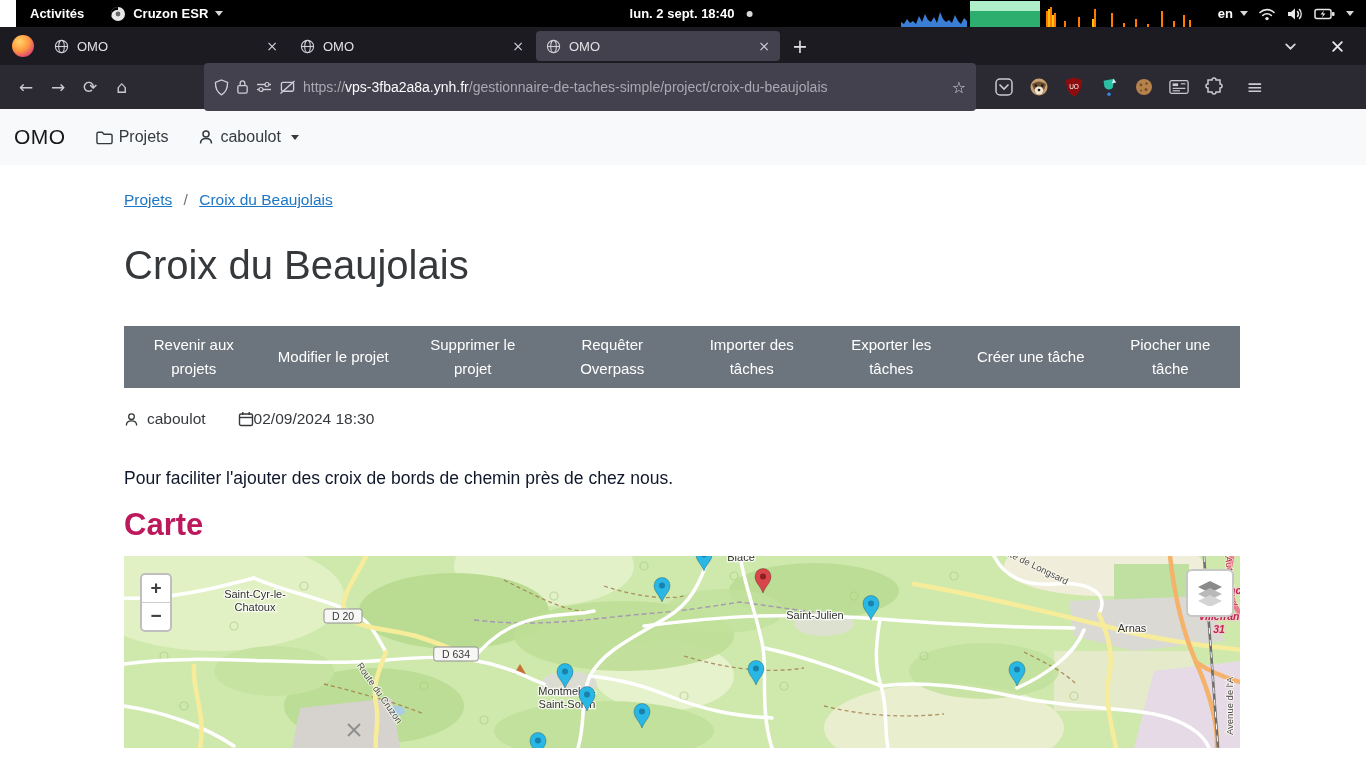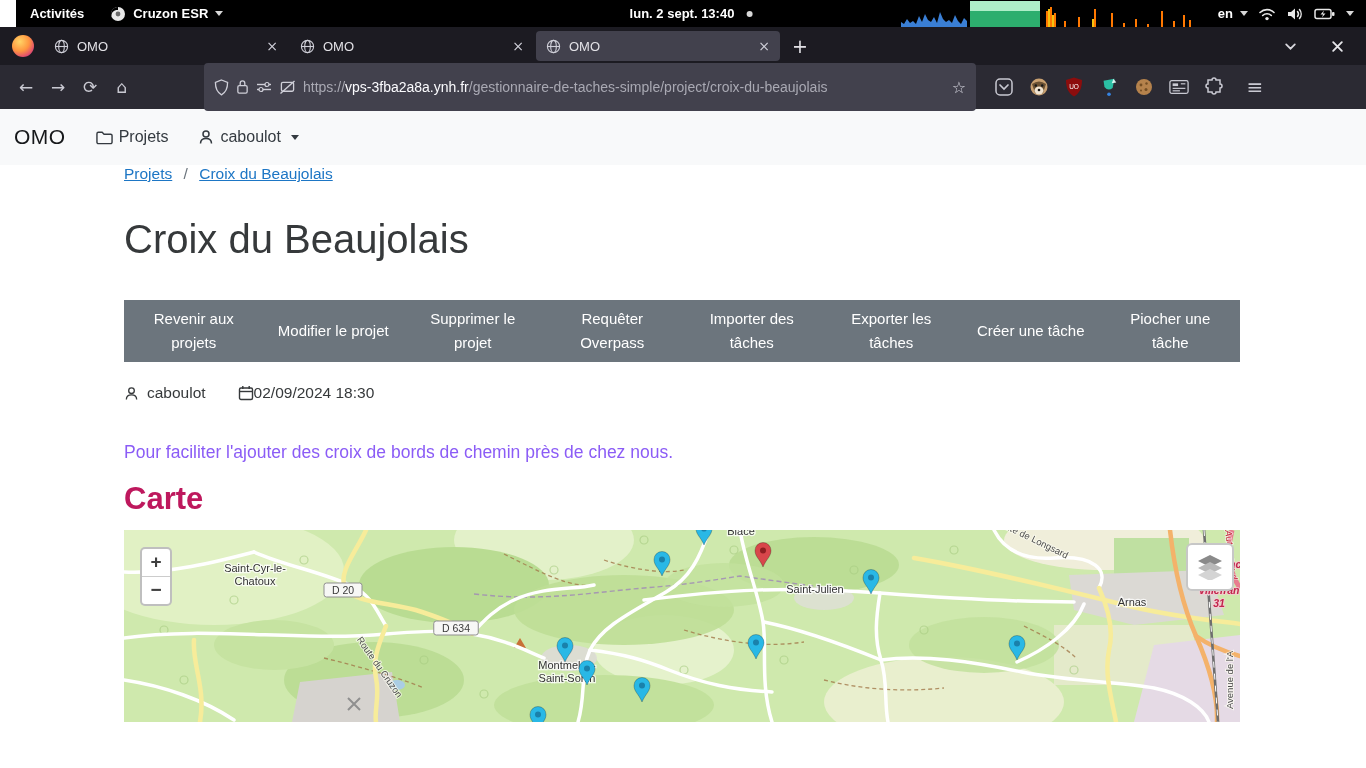--- a/index.html
+++ b/index.html
@@ -42,31 +42,31 @@
 
   
   .site-header{height:56px;background:#f8f9fa;display:flex;align-items:center;gap:30px;padding-left:14px;}
   .brand{font-size:21px;color:#16181a;letter-spacing:0.5px;}
   .sh-item{display:flex;align-items:center;gap:6px;font-size:16px;color:#343a40;}
   .sh-caret{width:0;height:0;border-left:4.5px solid transparent;border-right:4.5px solid transparent;
     border-top:5px solid #343a40;margin-left:4px;}
 
   
   .content{width:1116px;margin-left:124px;}
-  .breadcrumb{font-size:15.5px;}
+  .breadcrumb{margin-top:26px;font-size:15.5px;}
   .breadcrumb a{color:#1d76c5;text-decoration:underline;}
   .bc-sep{color:#6c757d;margin:0 7px;}
   h1.page-title{margin:34px 0 0 0;font-size:40px;font-weight:300;color:#36393b;}
   .action-bar{margin-top:38px;background:#6c757d;border-radius:0;height:62px;
     display:flex;align-items:center;}
   .action-btn{flex:1;color:#fff;font-size:15px;line-height:24px;text-align:center;padding:0 12px;}
   .meta-row{margin-top:22px;display:flex;align-items:center;gap:8px;font-size:15.5px;color:#36393b;}
   .meta-date{margin-left:24px;display:flex;align-items:center;gap:0;}
   .meta-ic{display:flex;align-items:center;}
-  .desc{margin-top:40px;font-size:17.5px;color:#8b5cf6;}
+  .desc{margin-top:40px;font-size:17.5px;color:#0f172a;}
   h2.map-heading{margin:16px 0 0 0;font-size:31px;font-weight:700;color:#be185d;}
 
   
   .map{position:relative;margin-top:13px;width:1116px;height:192px;overflow:hidden;background:#cfe9ad;}
   .map svg.basemap{position:absolute;left:0;top:0;}
   svg text{font-family:"Liberation Sans",sans-serif;}
   .ml-place{font-size:11px;fill:#333;text-anchor:middle;paint-order:stroke;stroke:#ffffff;stroke-width:2.6px;stroke-opacity:.75;}
   .ml-road{font-size:9.5px;fill:#4c4c4c;text-anchor:middle;paint-order:stroke;stroke:#fdfdf3;stroke-width:2px;stroke-opacity:.7;}
   .ml-motorway{font-size:9.5px;font-style:italic;fill:#c4293c;text-anchor:middle;paint-order:stroke;stroke:#fff;stroke-width:1.6px;stroke-opacity:.6;}
   .ml-exit{font-size:10.5px;font-style:italic;font-weight:bold;fill:#c2254d;text-anchor:middle;paint-order:stroke;stroke:#f6c9d2;stroke-width:2px;stroke-opacity:.8;}
@@ -89,21 +89,21 @@
       <svg width="16" height="16" viewBox="0 0 16 16">
         <circle cx="8" cy="8" r="7" fill="#e8e8e8"></circle>
         <path d="M8,1 A7,7 0 0 0 1.4,10.5 C1.2,6.2 4,3.6 8,3.9 Z" fill="#000"></path>
         <circle cx="8" cy="8" r="2.4" fill="#000" opacity=".55"></circle>
       </svg>
       <span>Cruzon ESR</span>
       <span class="caret-down"></span>
     </span>
   </div>
   <div class="gb-clock">
-    <span>lun. 2 sept.  13:40</span>
+    <span>lun. 2 sept.  18:40</span>
     <span class="notif-dot"></span>
   </div>
   <div class="gb-right">
     <span class="gb-graphs">
       <svg width="66" height="26">
         <path d="M0,26 L0,21 3,23 6,18 9,22 12,20 15,23 18,15 21,21 24,13 27,19 30,21 33,16 36,22 39,11 42,18 45,21 48,19 51,22 54,14 57,20 60,23 63,17 66,20 66,26 Z" fill="#3a7fd5"></path>
       </svg>
       <svg width="70" height="26">
         <rect x="0" y="0" width="70" height="10" fill="#aeeec8"></rect>
         <rect x="0" y="10" width="70" height="16" fill="#2dae6e"></rect>

